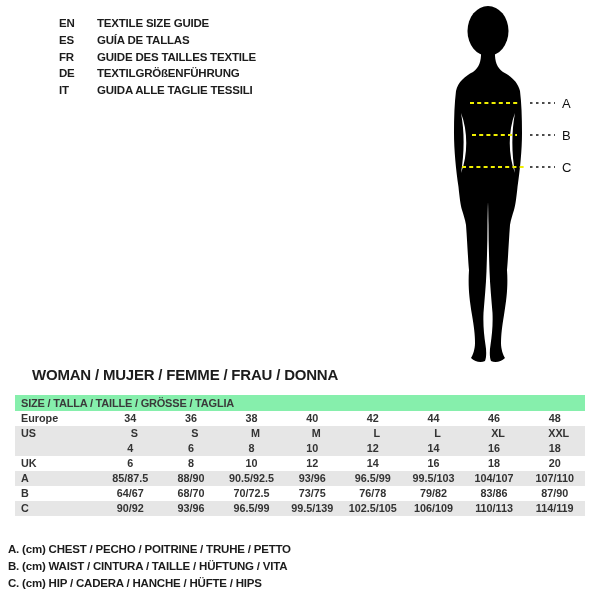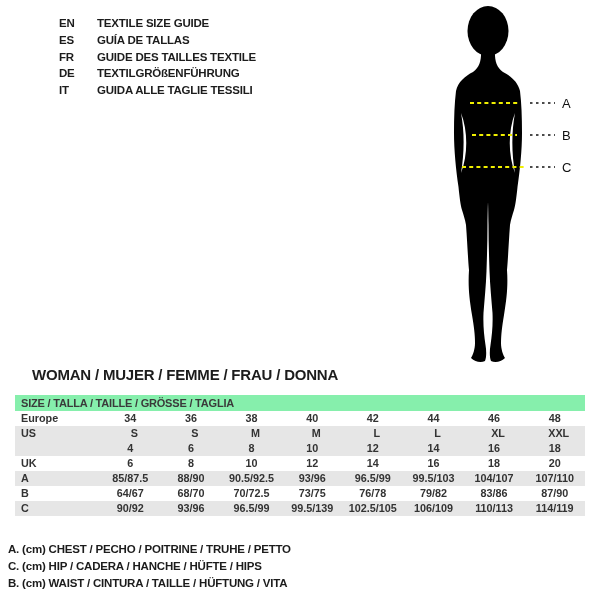--- a/index.html
+++ b/index.html
@@ -194,17 +194,17 @@
           <div class="tcell">102.5/105</div>
           <div class="tcell">106/109</div>
           <div class="tcell">110/113</div>
           <div class="tcell">114/119</div>
         </div>
       </div>
   </div>
 
   <div class="legend">
       <div class="legend-line">A. (cm) CHEST / PECHO / POITRINE / TRUHE / PETTO</div>
+      <div class="legend-line">B. (cm) WAIST / CINTURA / TAILLE / HÜFTUNG / VITA</div>
       <div class="legend-line">C. (cm) HIP / CADERA / HANCHE / HÜFTE / HIPS</div>
-      <div class="legend-line">B. (cm) WAIST / CINTURA / TAILLE / HÜFTUNG / VITA</div>
     </div>
 
 </div>
 
 </body></html>

